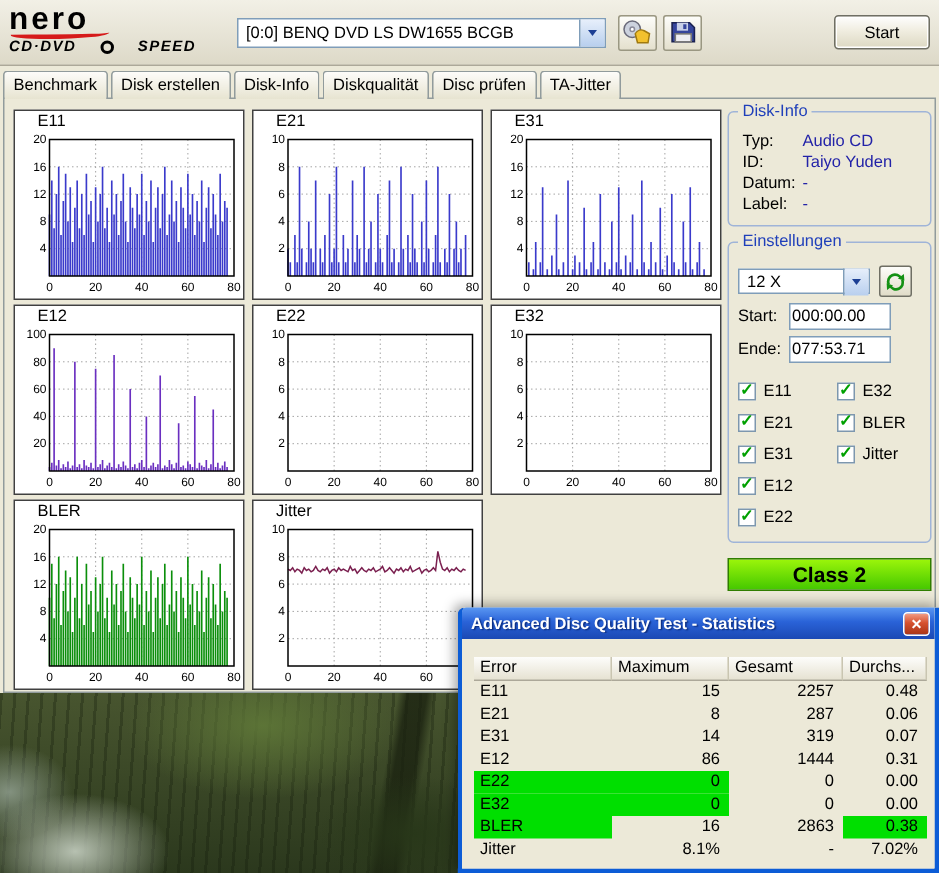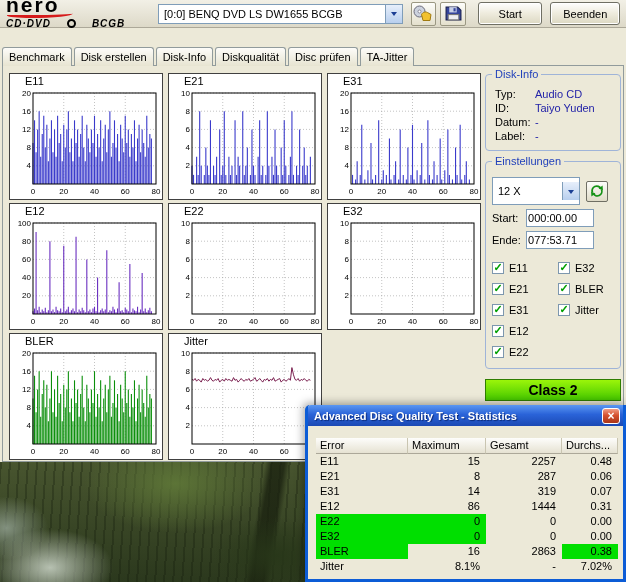--- a/index.html
+++ b/index.html
@@ -1,21 +1,21 @@
 <!DOCTYPE html>
 <html><head>
 <meta charset="utf-8">
 <style>
   * { margin:0; padding:0; box-sizing:border-box; }
   html,body { background:#555; }
   body { font-family:"Liberation Sans", sans-serif; font-size:11px; color:#000; }
   .app { position:relative; width:626px; height:582px; background:#ece9d8; overflow:hidden; }
 
   
-  .header { position:absolute; left:0; top:0; width:626px; height:28px;
+  .header { position:absolute; left:0; top:0; width:626px; height:44px;
             background:linear-gradient(#f2f0e6,#ddd9c8); border-bottom:1px solid #aca899;
             display:flex; align-items:center; padding:2px 6px; }
   .logo { position:relative; width:152px; height:38px; flex:0 0 auto; }
   .logo-nero { font-size:21px; font-weight:bold; letter-spacing:2px; line-height:19px; }
   .logo-swoosh { position:absolute; left:1px; top:16px; width:66px; height:7px;
                  border-bottom:3px solid #d61a1a; border-radius:0 0 70% 40%; }
   .logo-sub { margin-top:4px; font-size:10px; font-style:italic; font-weight:bold;
               letter-spacing:1px; display:flex; align-items:center; gap:16px; }
   .disc-ring { width:9px; height:9px; border:2px solid #000; border-radius:50%; display:inline-block; }
 
@@ -54,21 +54,21 @@
   
   .right-panel { position:absolute; left:482px; top:8px; width:136px; }
   .groupbox { position:relative; border:1px solid #9fb4d8; border-radius:4px; padding:11px 6px 6px; margin-bottom:10px; }
   .group-title { position:absolute; top:-7px; left:6px; padding:0 3px; background:#ece9d8; color:#1f3fba; font-size:11px; }
   .info-row { display:flex; margin:2px 0 2px 3px; }
   .info-key { width:40px; }
   .info-val { color:#2323a8; }
 
   .set-row { display:flex; align-items:center; margin:4px 0; }
   .set-label { width:34px; }
-  .speed-combo { width:88px; height:28px; background:#fff; border:1px solid #7f9db9; display:flex; align-items:center; }
+  .speed-combo { width:88px; height:17px; background:#fff; border:1px solid #7f9db9; display:flex; align-items:center; }
   .mini-btn { width:22px; height:21px; margin-left:6px; border:1px solid #6f6f64; border-radius:2px;
               background:linear-gradient(#fdfdfa,#e0dcc8); display:flex; align-items:center; justify-content:center; cursor:pointer; }
   .field { width:68px; height:18px; background:#fff; border:1px solid #7f9db9; padding:1px 16px;
            display:flex; align-items:center; justify-content:flex-end; }
 
   .cb-cols { display:flex; margin-top:8px; }
   .cb-col-left { width:66px; }
   .cb { display:flex; align-items:center; height:21px; cursor:pointer; }
   .cbbox { width:12px; height:12px; background:#fff; border:1px solid #7d97ae; margin-right:5px;
            display:flex; align-items:center; justify-content:center; }
@@ -117,21 +117,21 @@
 
 <div class="app">
 
   <div class="header">
     <div class="logo">
       <div class="logo-nero">nero</div>
       <div class="logo-swoosh"></div>
       <div class="logo-sub">
         <span>CD·DVD</span>
         <span class="disc-ring"></span>
-        <span>BCGB</span>
+        <span>SPEED</span>
       </div>
     </div>
 
     <div class="drive-combo">
       <span class="combo-text">[0:0]   BENQ DVD LS DW1655 BCGB</span>
       <span class="combo-btn">
           <span class="combo-arrow"></span>
         </span>
     </div>
 
@@ -146,21 +146,20 @@
       <svg class="ic" width="17" height="17" viewBox="0 0 16 16">
         <path d="M1 2 h11 l3 3 v9 h-14 z" fill="#35459c" stroke="#1a2150"></path>
         <rect x="4" y="2" width="7" height="5" fill="#c8d0e8"></rect>
         <rect x="8" y="3" width="2" height="3" fill="#35459c"></rect>
         <rect x="3" y="9" width="10" height="5" fill="#eeeef2" stroke="#777"></rect>
       </svg>
     </div>
 
     <span class="btn-spacer"></span>
     <button class="xp-btn">Start</button>
-    <button class="xp-btn">Beenden</button>
   </div>
 
   <div class="tabs">
     <div class="tab">Benchmark</div>
     <div class="tab">Disk erstellen</div>
     <div class="tab">Disk-Info</div>
     <div class="tab">Diskqualität</div>
     <div class="tab">Disc prüfen</div>
     <div class="tab">TA-Jitter</div>
   </div>

